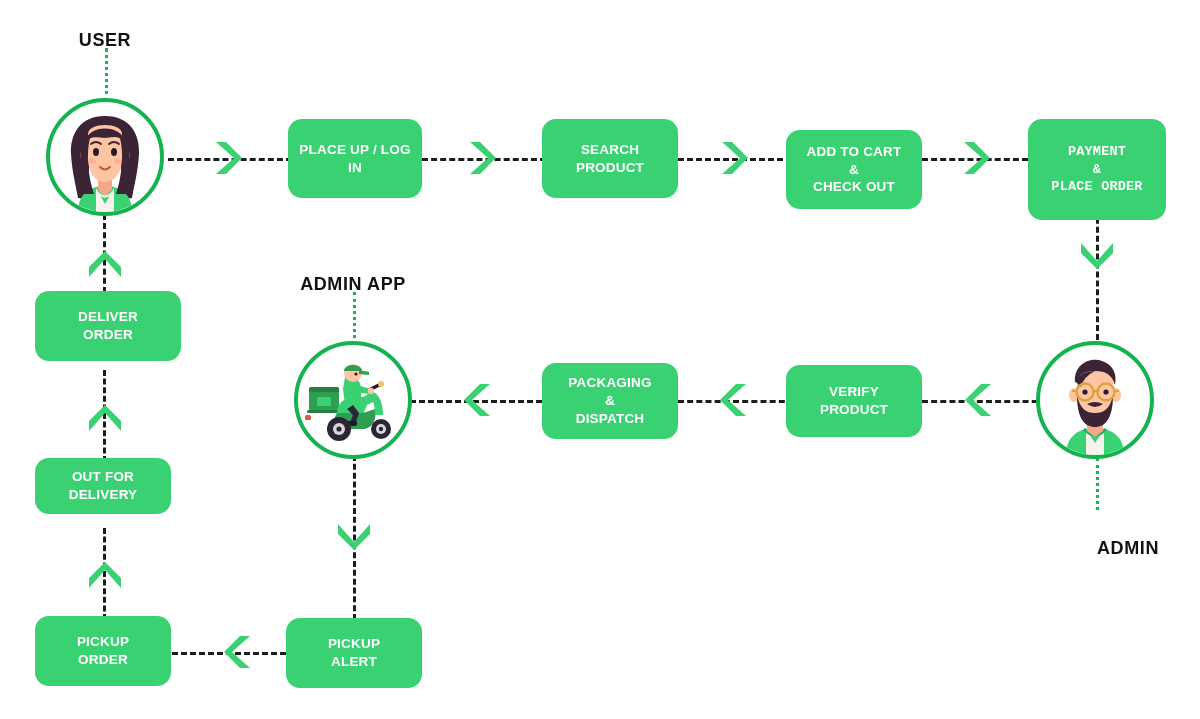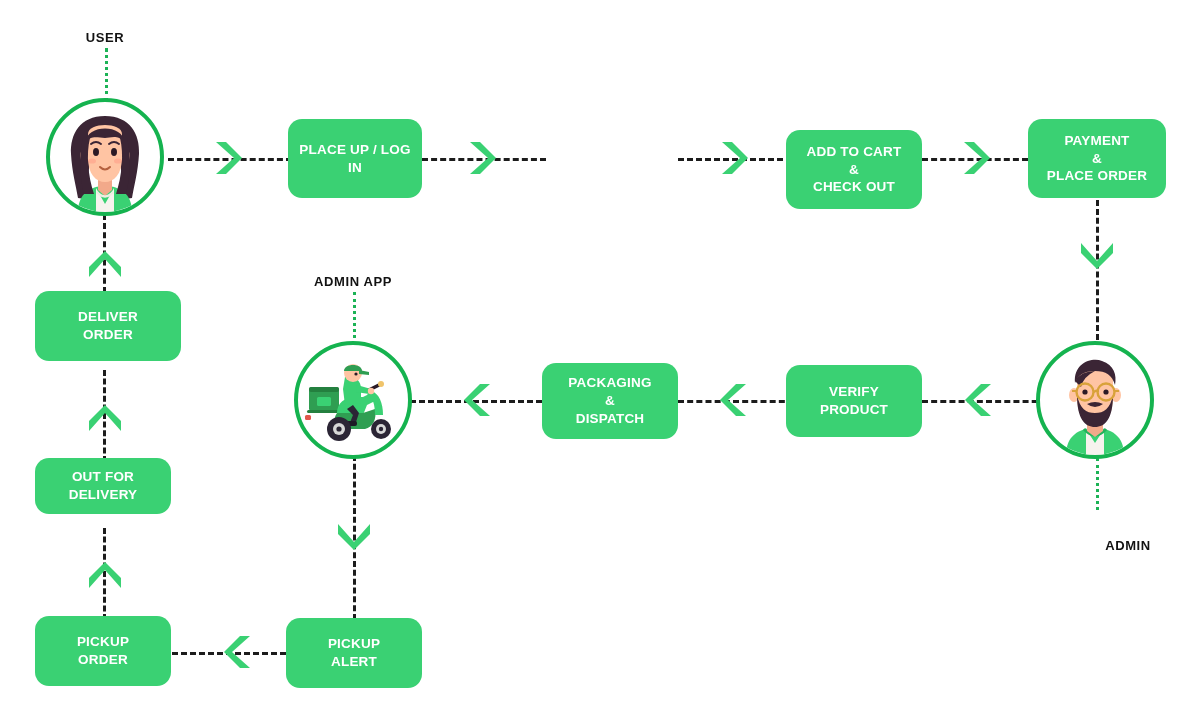--- a/index.html
+++ b/index.html
@@ -42,21 +42,21 @@
     overflow: hidden;
     z-index: 5;
   }
   .avatar svg { display: block; }
 
   
   .endlabel {
     position: absolute;
     color: #121212;
     font-weight: 700;
-    font-size: 13px;
+    font-size: 18px;
     letter-spacing: .6px;
     white-space: nowrap;
     transform: translateX(-50%);
     z-index: 6;
   }
 
   
   .link { position: absolute; z-index: 2; }
   .hline {
     border-top: 3px dashed #1c1c1c;
@@ -283,26 +283,30 @@
       <circle cx="80" cy="72" r="5" fill="#d7d7d7"></circle>
       <circle cx="80" cy="72" r="2.2" fill="#2b2535"></circle>
 
       <rect x="4" y="58" width="6" height="5" rx="1.5" fill="#e2574c"></rect>
     </svg>
   </div>
 
   <div class="node" style="left:288px; top:119px; width:134px; height:79px;">
     <span>PLACE UP / LOG IN</span>
   </div>
+  <div class="node" style="left:542px; top:119px; width:136px; height:79px;">
+    <span>SEARCH
+PRODUCT</span>
+  </div>
   <div class="node" style="left:786px; top:130px; width:136px; height:79px;">
     <span>ADD TO CART
 &amp;
 CHECK OUT</span>
   </div>
-  <div class="node" style="left:1028px; top:119px; width:138px; height:79px;">
+  <div class="node" style="left:1028px; top:119px; width:138px; height:101px;font-family:Liberation Mono, monospace;">
     <span>PAYMENT
 &amp;
 PLACE ORDER</span>
   </div>
 
   <div class="node" style="left:786px; top:365px; width:136px; height:72px;">
     <span>VERIFY
 PRODUCT</span>
   </div>
   <div class="node" style="left:542px; top:363px; width:136px; height:76px;">

